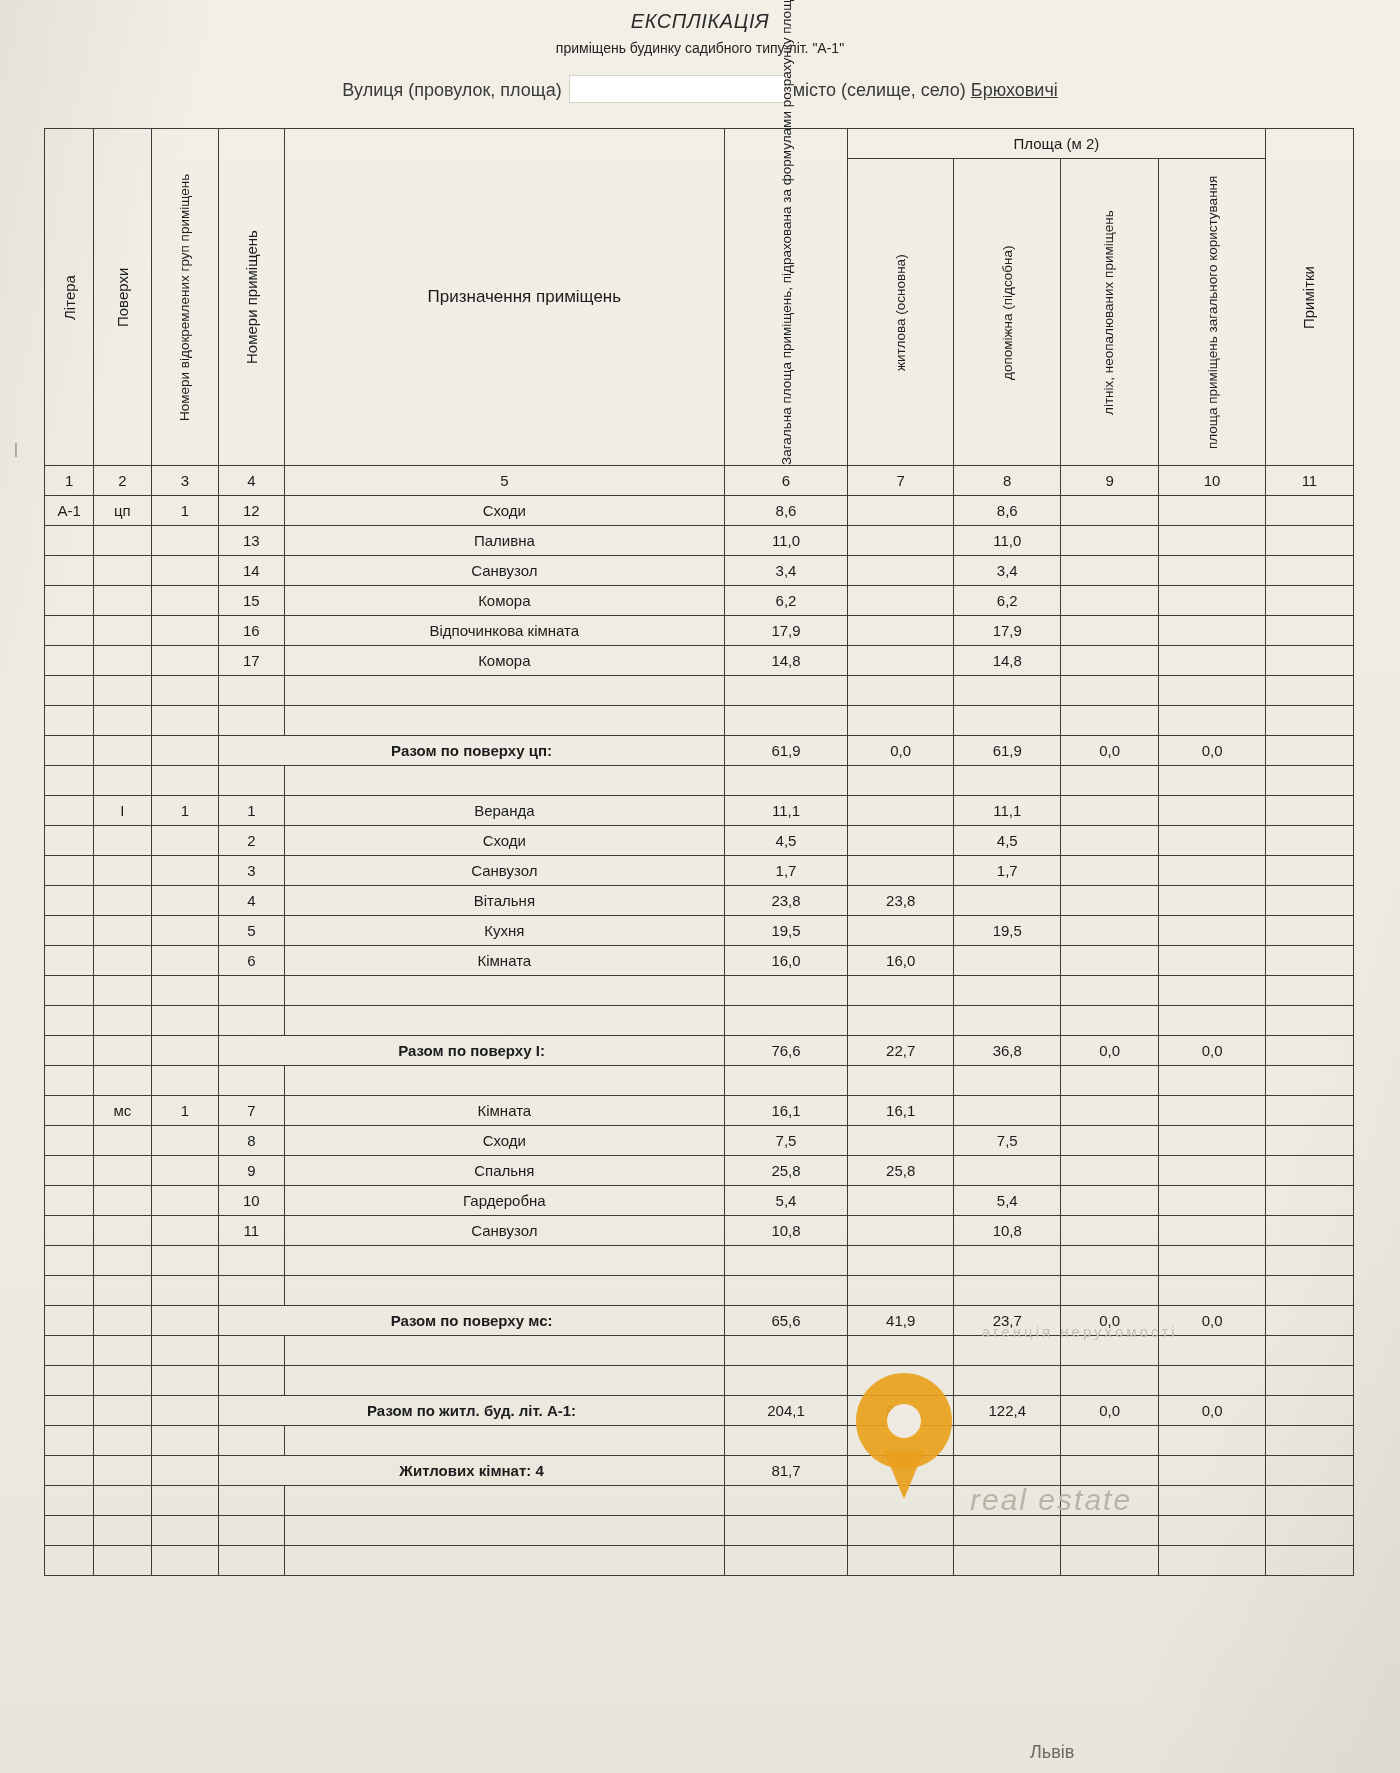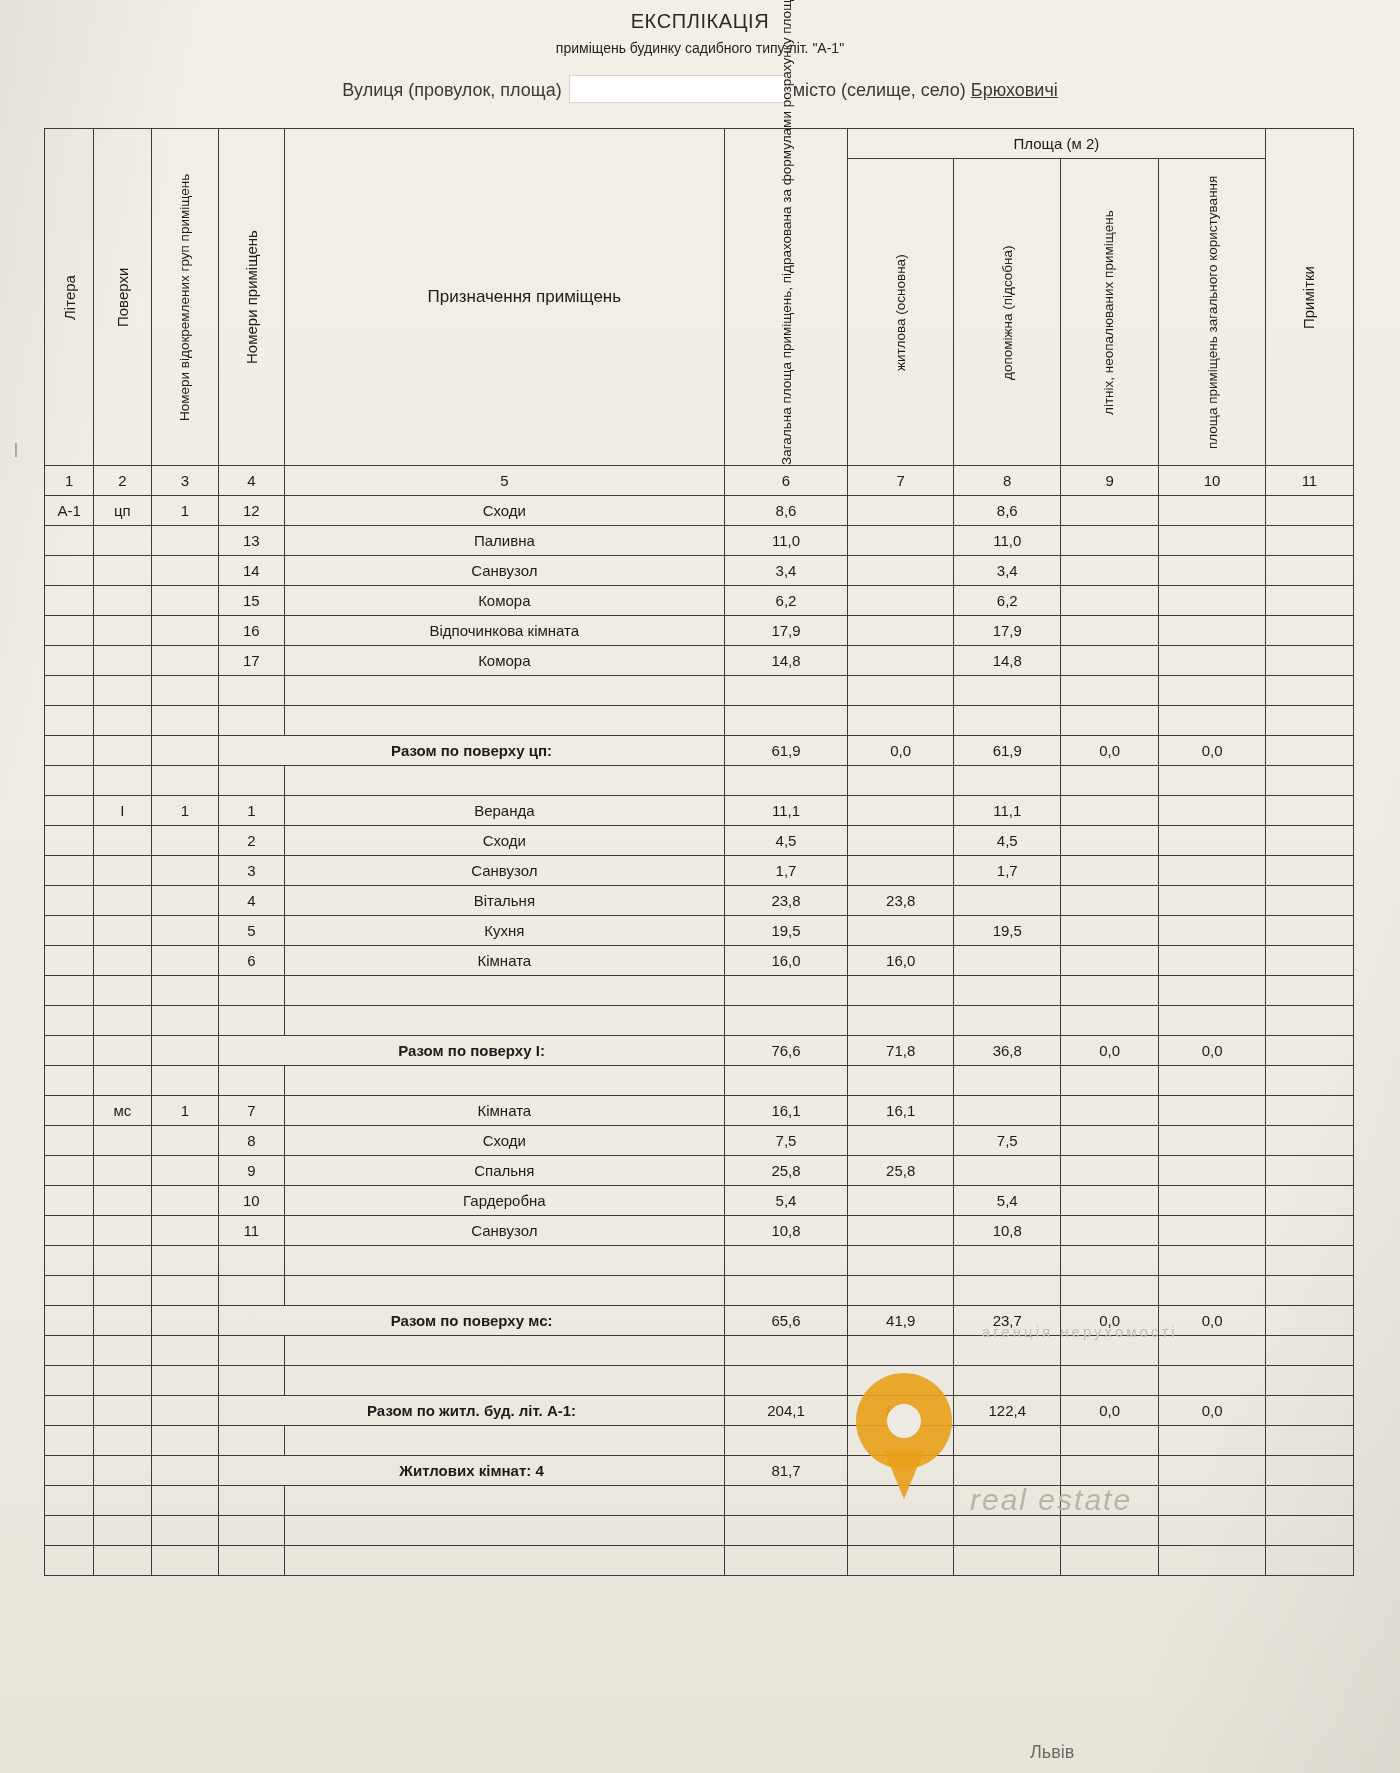--- a/index.html
+++ b/index.html
@@ -29,20 +29,21 @@
     position: absolute;
     left: 0;
     right: 0;
     top: 10px;
     text-align: center;
   }
   .title-main {
     font-size: 20px;
     letter-spacing: 0.6px;
     color: #2a2a2a;
+    font-style: italic;
   }
   .title-sub {
     font-size: 14px;
     font-weight: normal;
     margin-top: 7px;
     color: #232323;
   }
   .addr-line {
     margin-top: 21px;
     font-size: 18px;
@@ -513,21 +514,21 @@
             <td></td>
           <td></td>
         </tr>
 
         <tr>
           <td></td>
           <td></td>
           <td></td>
           <td colspan="2" class="total-label">Разом по поверху I:</td>
           <td>76,6</td>
-          <td>71,8</td>
+          <td>22,7</td>
           <td>36,8</td>
           <td>0,0</td>
           <td>0,0</td>
           <td></td>
         </tr>
         <tr class="blank">
           <td></td>
             <td></td>
           <td></td>
             <td></td>

